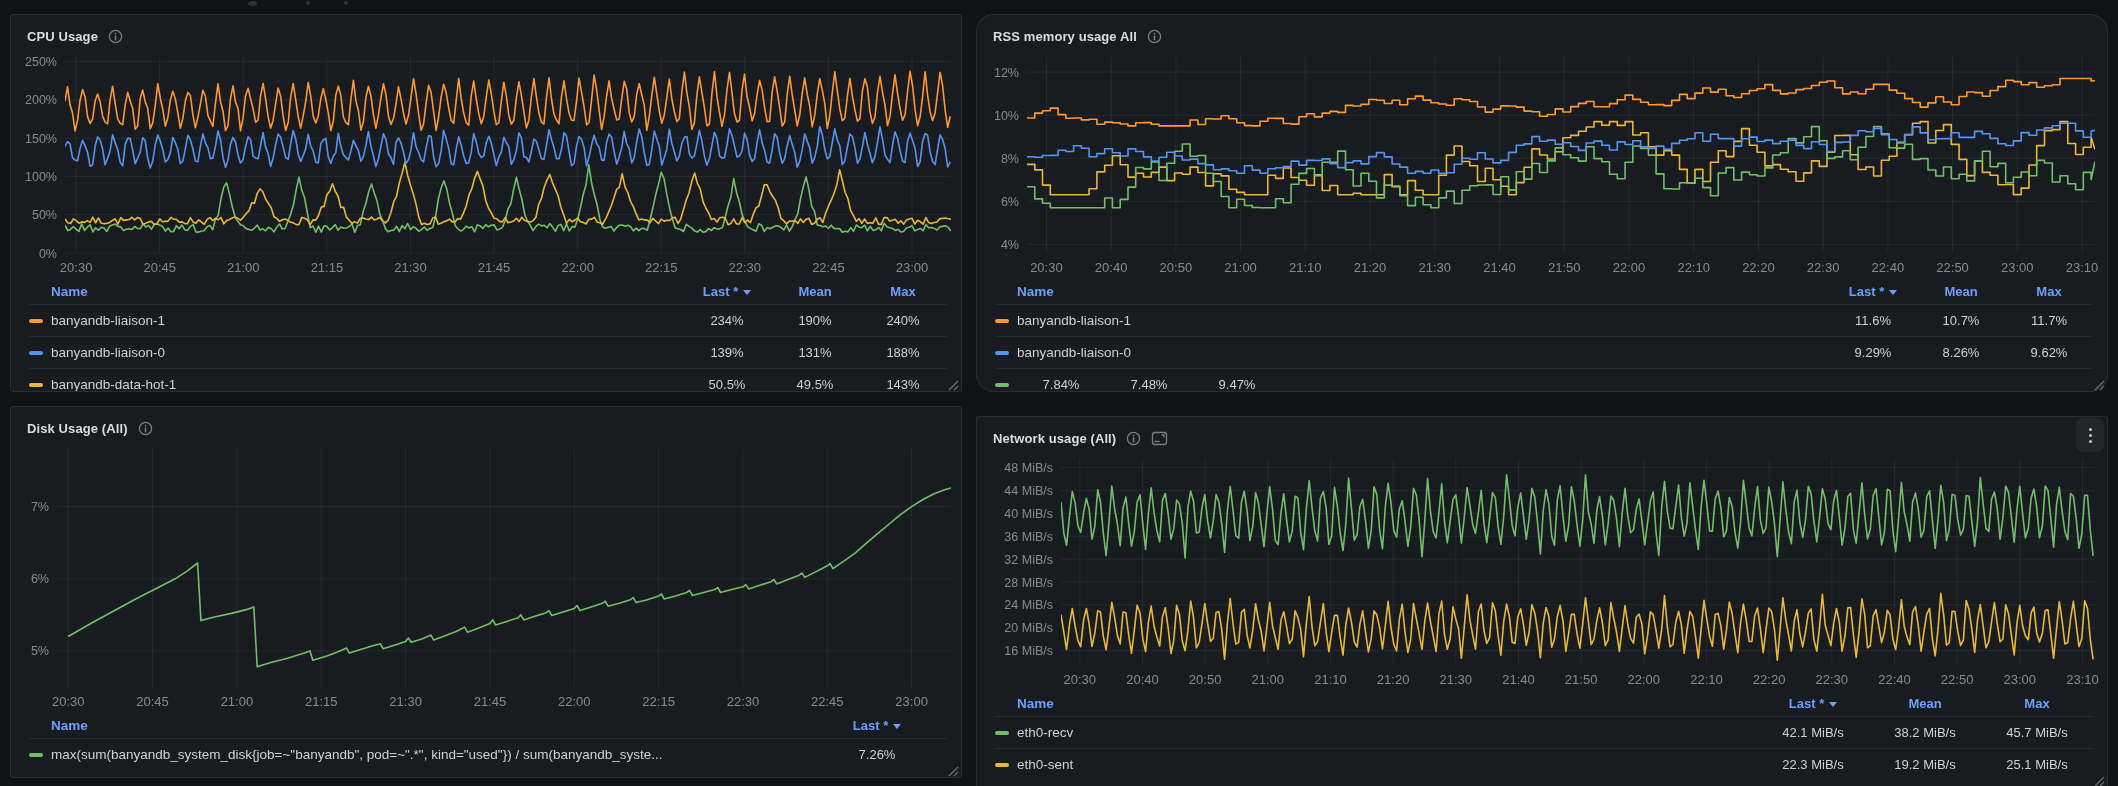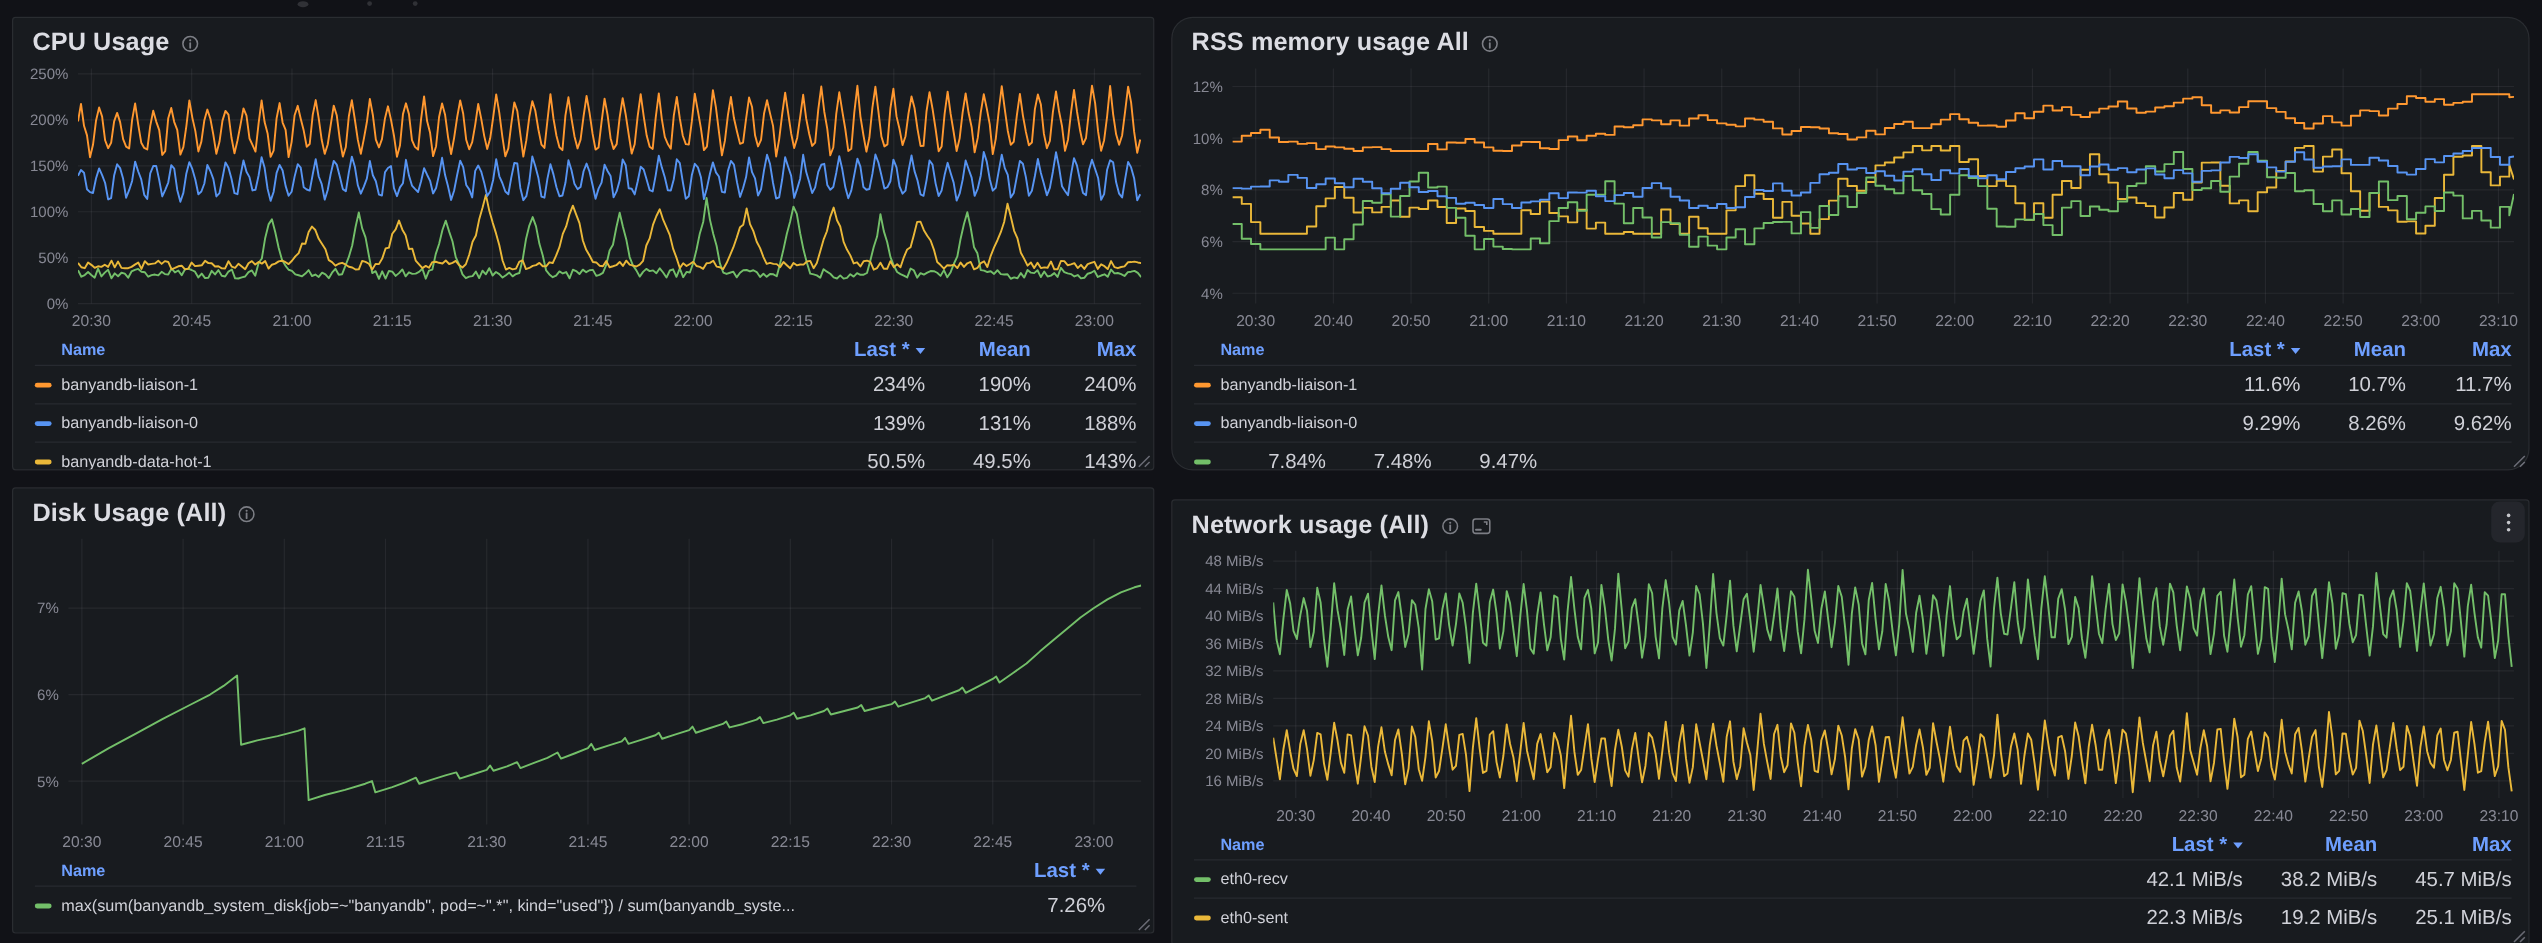--- a/index.html
+++ b/index.html
@@ -6,33 +6,33 @@
     font-family:"Liberation Sans",sans-serif;-webkit-font-smoothing:antialiased;}
   .top-remnant{position:absolute;left:0;top:0;width:2118px;height:12px;}
   .top-remnant i{position:absolute;top:1px;background:#4a4b50;opacity:.55;border-radius:2px;display:block;}
   .panel{position:absolute;background:#181b1f;border:1px solid rgba(204,204,220,.10);border-radius:3px;
     display:flex;flex-direction:column;box-sizing:border-box;}
   .panel--cpu{left:10px;top:14px;width:952px;height:378px;}
   .panel--rss{left:976px;top:14px;width:1132px;height:378px;border-radius:18px;}
   .panel--disk{left:10px;top:406px;width:952px;height:372px;}
   .panel--net{left:976px;top:416px;width:1132px;height:372px;}
   .panel-header{height:34px;flex:0 0 34px;display:flex;align-items:center;gap:10px;padding:8px 14px 0 16px;box-sizing:border-box;}
-  .panel-title{font-size:21px;font-weight:600;color:#dcdde3;letter-spacing:.1px;cursor:pointer;}
+  .panel-title{font-size:13px;font-weight:600;color:#dcdde3;letter-spacing:.1px;cursor:pointer;}
   .hicon{display:flex;align-items:center;opacity:.85;}
   .chart{flex:1 1 auto;min-height:0;position:relative;}
   .chart svg{position:absolute;left:0;top:0;}
   .legend{flex:0 0 auto;overflow:hidden;padding:0 14px 0 18px;box-sizing:border-box;}
   .panel--cpu .legend,.panel--rss .legend{height:112px;}
   .panel--net .legend{height:96px;}
   .panel--disk .legend{height:64px;}
   .lrow{display:flex;align-items:center;height:31px;border-top:1px solid rgba(204,204,220,.09);}
   .lrow.lhead{height:25px;border-top:none;}
   .lname{flex:1 1 auto;font-size:13.5px;color:#d0d1d8;white-space:nowrap;overflow:hidden;text-overflow:ellipsis;cursor:pointer;}
   .lhead .lname{color:#6e9fff;font-weight:600;padding-left:22px;}
-  .val{flex:0 0 88px;text-align:right;font-size:17px;color:#d0d1d8;white-space:nowrap;}
+  .val{flex:0 0 88px;text-align:center;font-size:13px;color:#d0d1d8;white-space:nowrap;}
   .panel--net .val{flex-basis:112px;}
   .panel--disk .val{margin-right:26px;}
   .lhead .val{color:#6e9fff;font-weight:600;cursor:pointer;}
   .caret{display:inline-block;width:0;height:0;border-left:4px solid transparent;border-right:4px solid transparent;
     border-top:5px solid #6e9fff;margin-left:5px;vertical-align:middle;}
   .swatch{flex:0 0 14px;height:4px;border-radius:2px;margin-right:8px;cursor:pointer;}
   .resize-handle{position:absolute;right:2px;bottom:2px;width:12px;height:12px;cursor:nwse-resize;}
   .kebab{position:absolute;top:1px;right:3px;width:28px;height:34px;background:#24262c;border-radius:7px;
     display:flex;flex-direction:column;align-items:center;justify-content:center;gap:3px;cursor:pointer;}
   .kebab i{width:3px;height:3px;border-radius:50%;background:#c7c8cd;display:block;}

